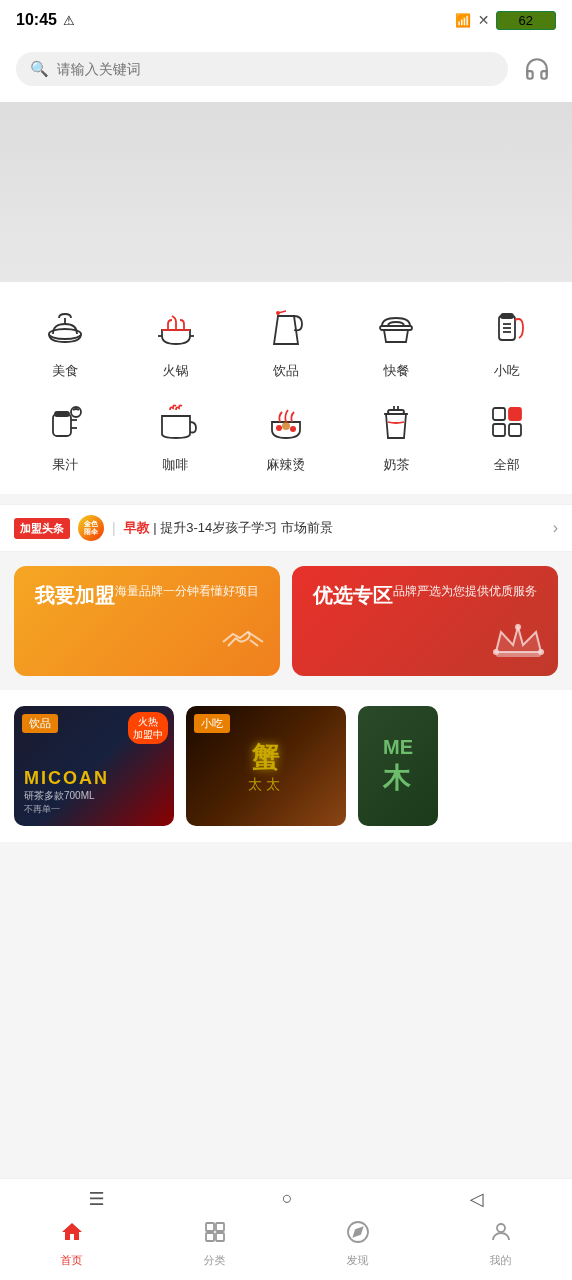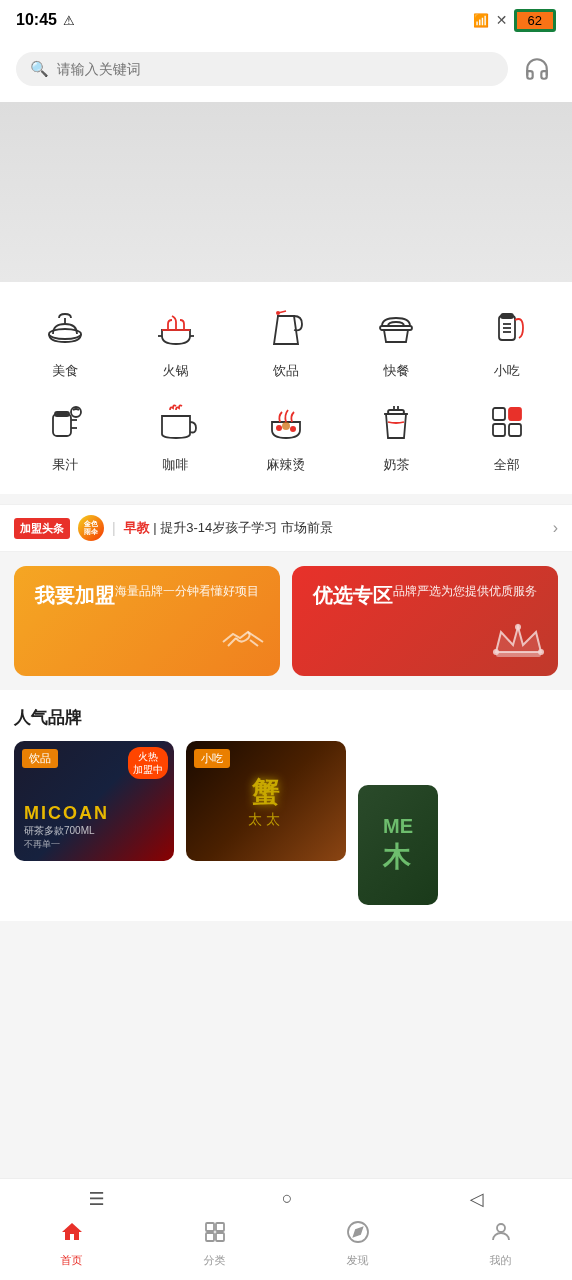--- a/index.html
+++ b/index.html
@@ -307,21 +307,21 @@
 <body>
 
 <div class="status-bar">
   <div style="display:flex;align-items:center;gap:6px;">
     <span style="font-size:16px;font-weight:600;">10:45</span>
     <span style="font-size:13px;">⚠</span>
   </div>
   <div class="status-icons">
     <span>📶</span>
     <span style="font-size:14px;color:#555;">✕</span>
-    <span style="font-size:13px;background:#f97316;padding:1px 11px;border-radius:3px;border:3px solid #15803d;">
+    <span style="font-size:13px;background:#4d7c0f;padding:1px 22px;border-radius:3px;border:1px solid #15803d;">
       <span>62</span>
     </span>
   </div>
 </div>
 
 <div class="search-area">
   <div class="search-box">
     <span style="color:#aaa;font-size:15px;">🔍</span>
     <input type="text" placeholder="请输入关键词" style="">
   </div>
@@ -515,21 +515,20 @@
         <rect x="5" y="35" width="45" height="5" rx="2" fill="rgba(255,255,255,0.5)"></rect>
         <circle cx="5" cy="35" r="3" fill="rgba(255,255,255,0.85)"></circle>
         <circle cx="27" cy="10" r="3" fill="rgba(255,255,255,0.85)"></circle>
         <circle cx="50" cy="35" r="3" fill="rgba(255,255,255,0.85)"></circle>
       </svg>
     </div>
   </div>
 </div>
 
 <div class="brands-section">
-  <div class="brands-title">人气品牌</div>
   <div class="brands-scroll">
 
     <div class="brand-card brand-card-1">
       <span class="brand-tag">饮品</span>
       <div class="brand-card-hotbadge" style="font-size:10px;line-height:1.3;">火热<br>加盟中</div>
       <div style="position:absolute;bottom:10px;left:10px;right:10px;">
         <div style="color:#e8b800;font-size:18px;font-weight:bold;letter-spacing:2px;">MICOAN</div>
         <div style="color:rgba(255,255,255,0.7);font-size:10px;">研茶多款700ML</div>
         <div style="color:rgba(255,255,255,0.6);font-size:9px;">不再单一</div>
       </div>
@@ -538,21 +537,21 @@
     <div class="brand-card brand-card-2">
       <span class="brand-tag">小吃</span>
       <div style="position:absolute;inset:0;display:flex;align-items:center;justify-content:center;">
         <div style="text-align:center;">
           <div style="color:#c8a800;font-size:28px;font-weight:bold;text-shadow:0 0 10px rgba(200,168,0,0.8);">蟹</div>
           <div style="color:#c8a800;font-size:14px;letter-spacing:4px;opacity:0.9;">太太</div>
         </div>
       </div>
     </div>
 
-    <div class="brand-card" style="background:linear-gradient(135deg,#2a4a2a,#1a3a1a);min-width:80px;margin-top:44px;">
+    <div class="brand-card" style="background:linear-gradient(135deg,#2a4a2a,#1a3a1a);min-width:80px;">
       <div style="position:absolute;inset:0;display:flex;align-items:center;justify-content:center;">
         <div style="color:#6dbd6d;font-size:20px;font-weight:bold;">ME<br><span style="font-size:28px;">木</span></div>
       </div>
     </div>
 
   </div>
 </div>
 
 <div style="height:120px;"></div>
 

